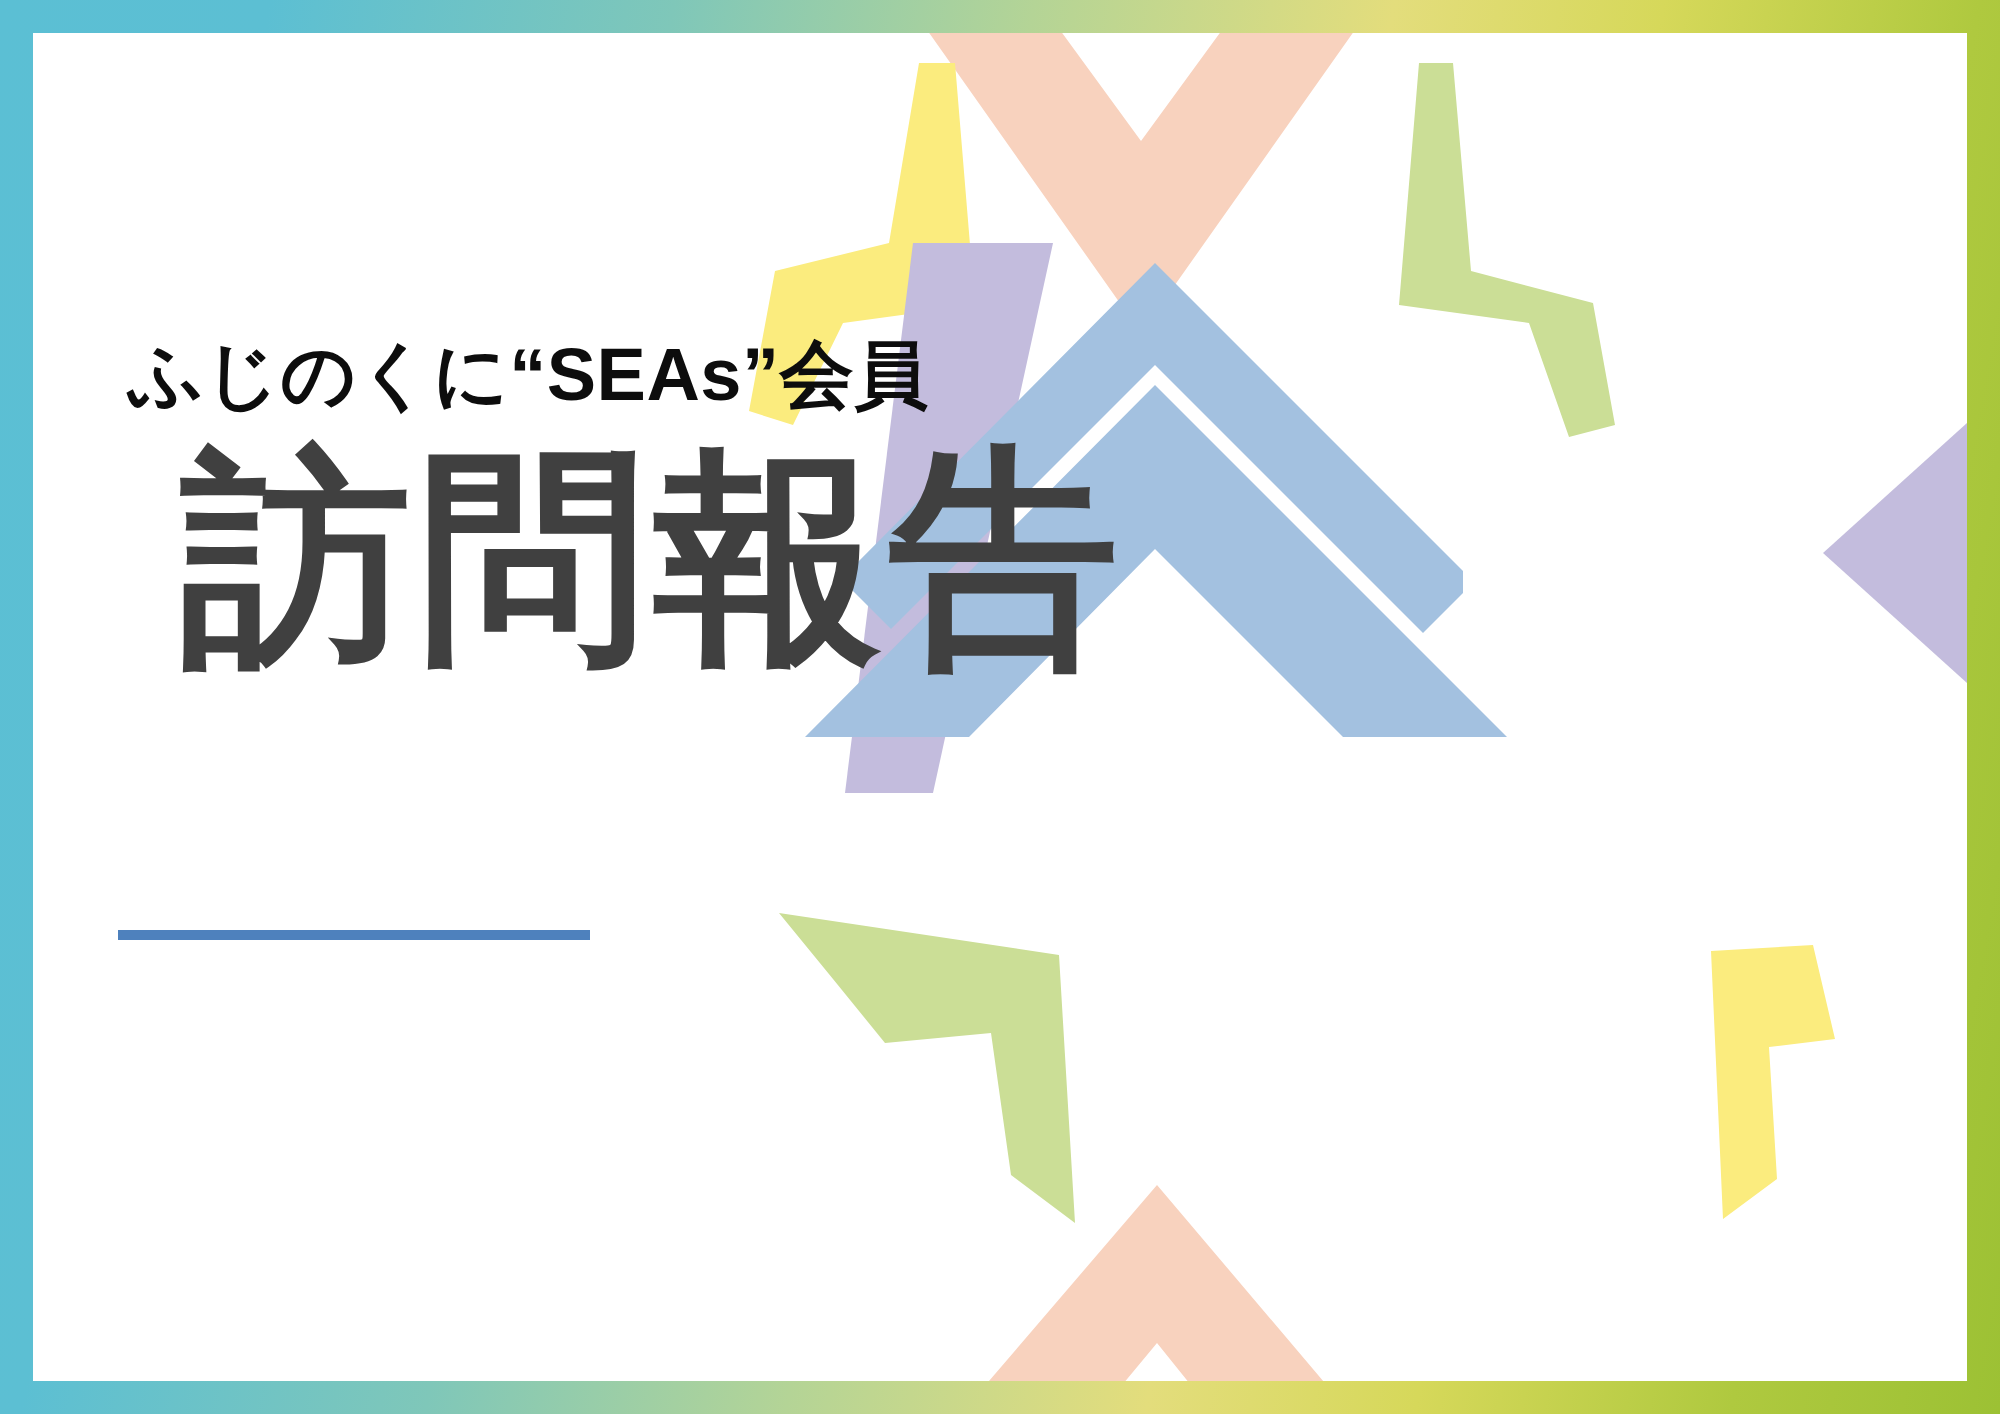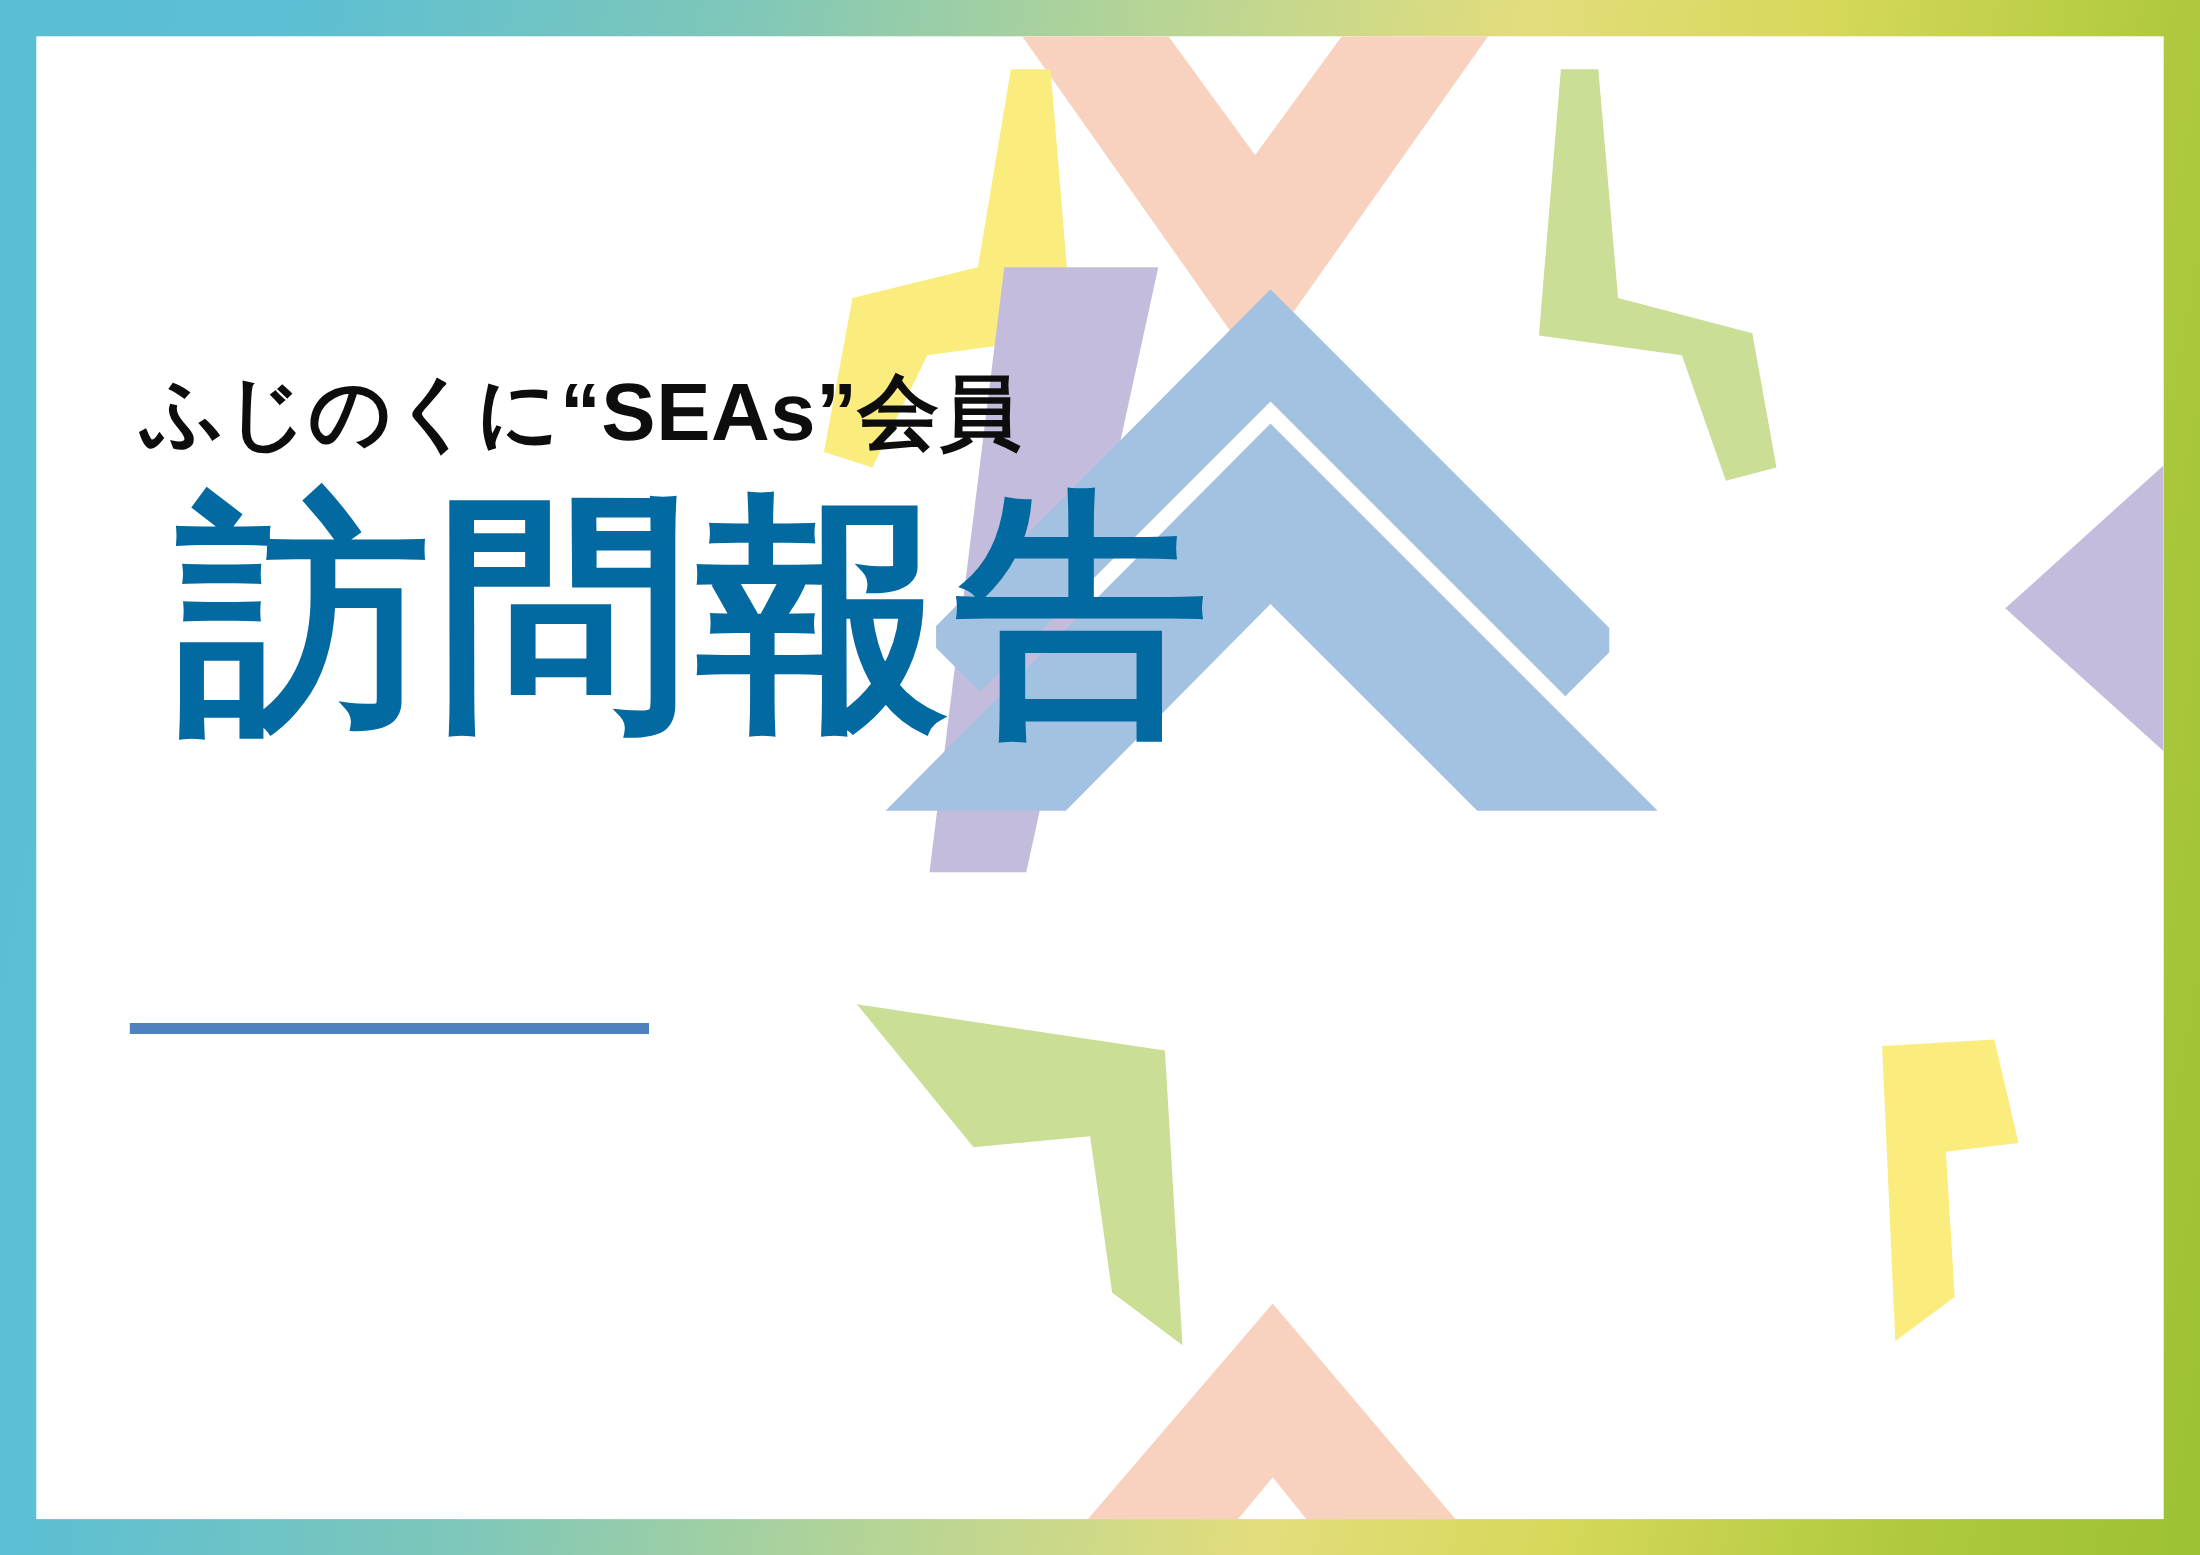--- a/index.html
+++ b/index.html
@@ -64,26 +64,26 @@
     top: 305px;
     font-size: 74px;
     font-weight: 700;
     letter-spacing: 0.5px;
     color: #0d0d0d;
     white-space: nowrap;
     line-height: 1;
   }
   .main-title {
     position: absolute;
-    left: 128px;
+    left: 148px;
     top: 405px;
     font-size: 230px;
     font-weight: 700;
     letter-spacing: 6px;
-    color: #0369a1;
+    color: #404040;
     white-space: nowrap;
     line-height: 1.05;
   }
   .rule {
     position: absolute;
     left: 85px;
     top: 897px;
     width: 472px;
     height: 10px;
     background: #4E81BD;

